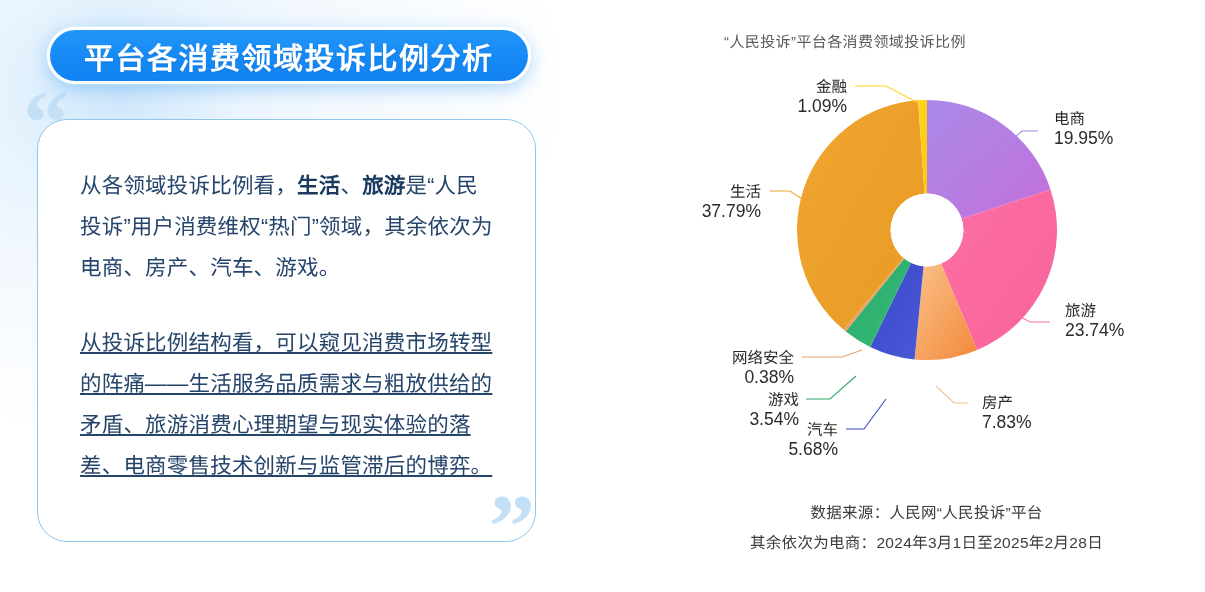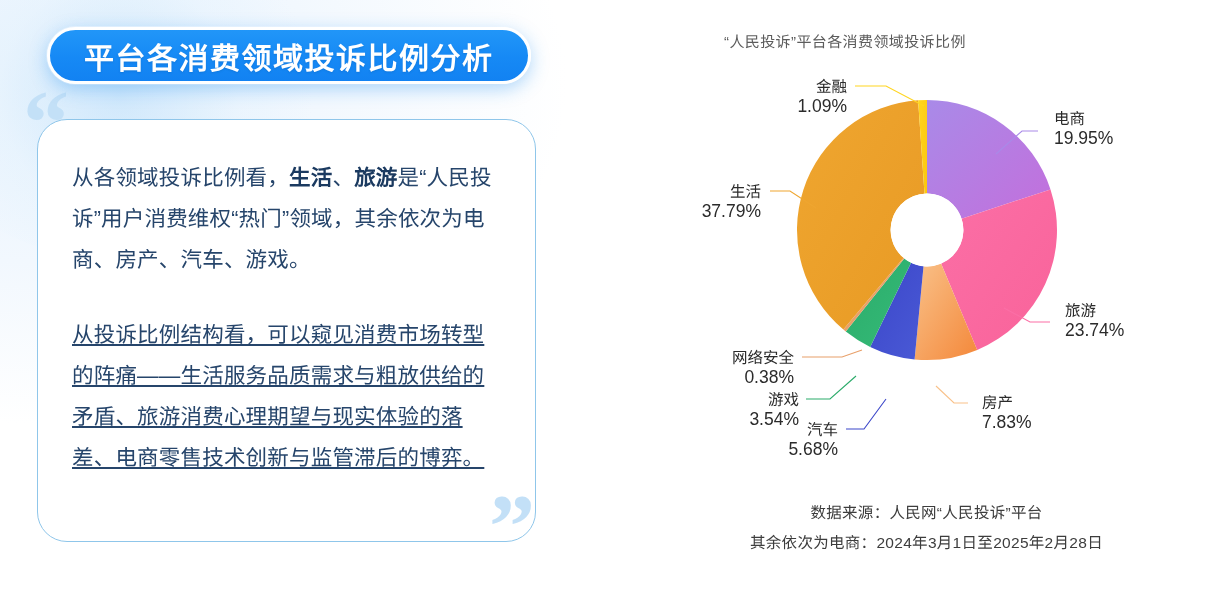--- a/index.html
+++ b/index.html
@@ -101,21 +101,21 @@
     border: 1px solid #8fc6ea;
     border-radius: 30px;
     z-index: 4;
     padding: 38px 34px 0 34px;
   }
   .para {
     color: #26456b;
     font-size: 21.5px;
     line-height: 41px;
     letter-spacing: 0.2px;
-    margin: 0;
+    margin: 8px;
   }
   .para + .para {
     margin-top: 34px;
     text-decoration: underline;
   }
   .para b {
     font-weight: bold;
     color: #1b3a60;
   }
 

